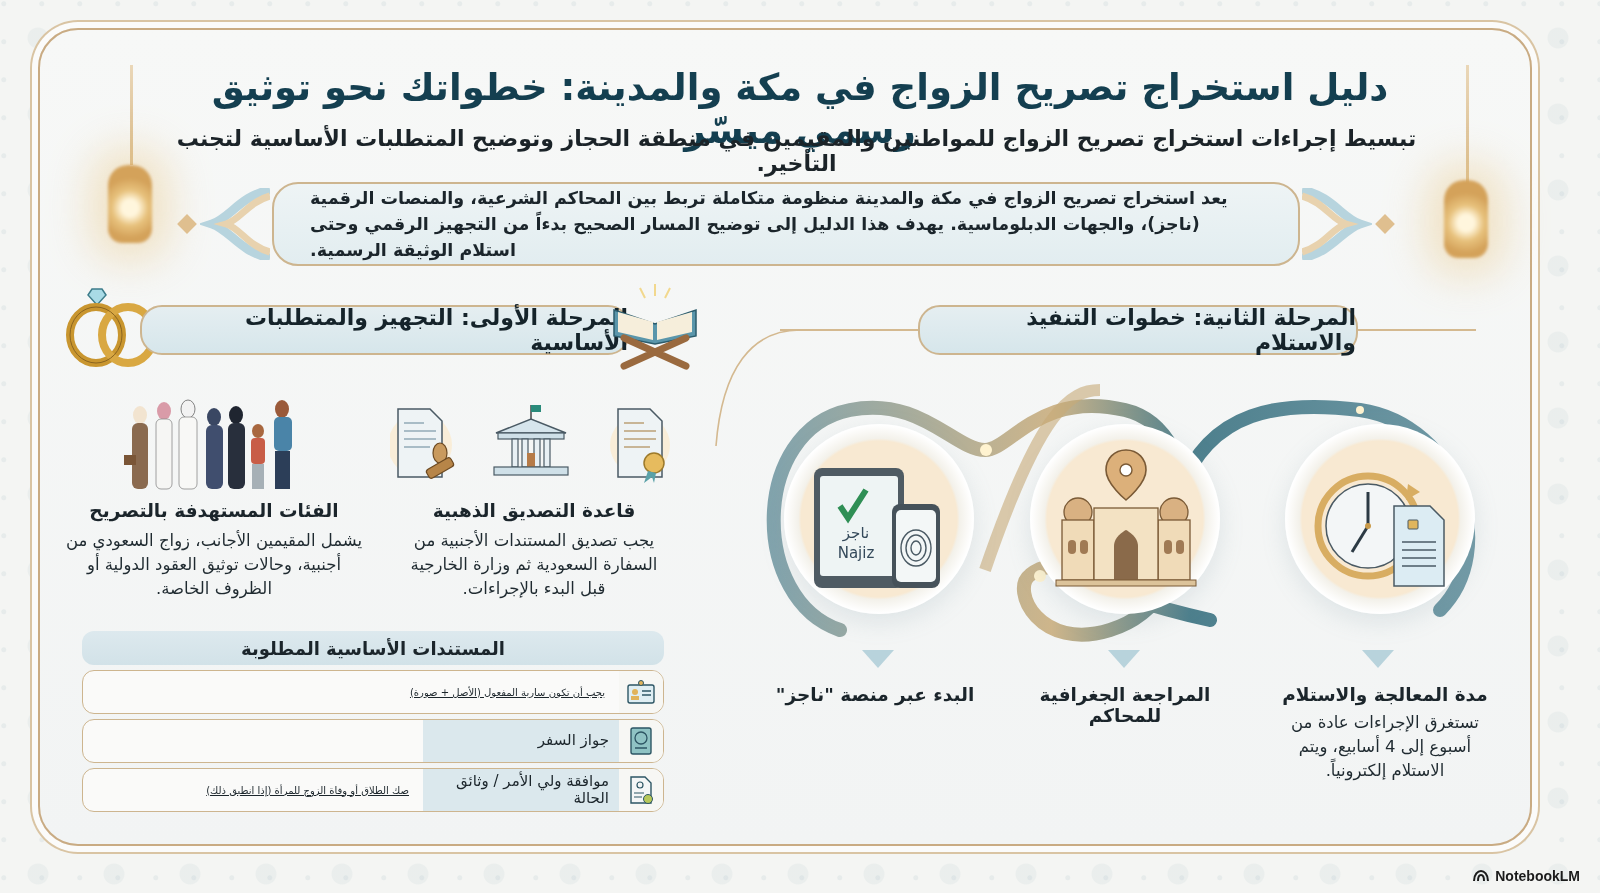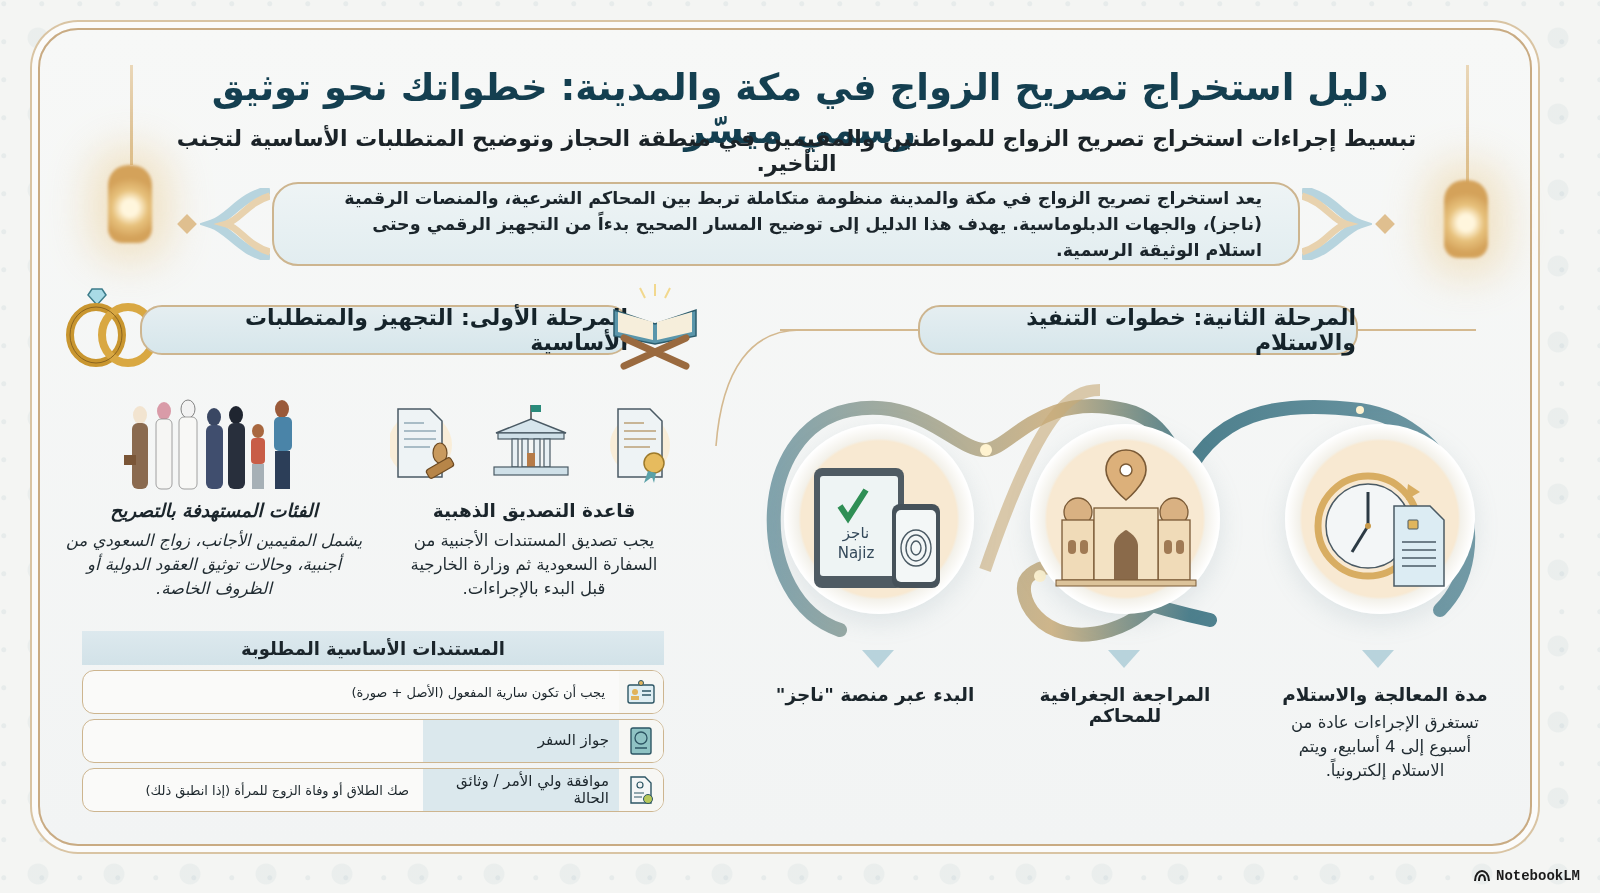--- a/index.html
+++ b/index.html
@@ -45,21 +45,21 @@
     position: absolute; left: 143px; right: 150px; top: 126px;
     text-align: center; font-weight: bold; font-size: 22px; color: #1b2328;
   }
   
   .intro-wrap { position: absolute; left: 186px; top: 182px; width: 1200px; height: 84px; }
   .intro-box {
     position: absolute; left: 86px; right: 86px; top: 0; bottom: 0;
     background: linear-gradient(180deg, #eef4f5, #e2edf0);
     border: 2px solid #cdb58f; border-radius: 26px;
     display: flex; align-items: center; justify-content: center;
-    padding: 8px 36px; text-align: right;
+    padding: 8px 36px; text-align: left;
   }
   .intro-text { font-size: 17.5px; font-weight: bold; line-height: 1.5; color: #1b252b; }
   .intro-wing {
     position: absolute; top: 6px; width: 70px; height: 72px;
   }
   .intro-wing.left { left: 14px; }
   .intro-wing.right { right: 14px; }
   .diamond {
     position: absolute; width: 14px; height: 14px; background: #dfbf8f;
     transform: rotate(45deg); top: 35px;
@@ -80,55 +80,55 @@
   
   .ico { position: absolute; }
   
   .p1-col { position: absolute; text-align: center; }
   .p1-col h3 { font-size: 18.5px; font-weight: bold; color: #1b252b; margin-bottom: 8px; }
   .p1-col p { font-size: 16.5px; line-height: 1.45; color: #1f2a30; }
   
   .docs-header {
     position: absolute; left: 82px; top: 631px; width: 582px; height: 34px;
     background: linear-gradient(180deg, #dde9ee, #d2e2e8);
-    border-radius: 0; display: flex; align-items: center; justify-content: center;
+    border-radius: 12px; display: flex; align-items: center; justify-content: center;
   }
   .docs-header span { font-size: 18px; font-weight: bold; color: #1b252b; }
   .doc-row {
     position: absolute; left: 82px; width: 582px; height: 44px;
     border: 1.5px solid #cdb58f; border-radius: 12px;
     background: #fafaf9; overflow: hidden; display: flex; flex-direction: row;
   }
   .doc-icon-cell { width: 44px; height: 100%; display: flex; align-items: center; justify-content: center; background: #f7f7f4; }
   .doc-name-cell {
     width: 196px; height: 100%; background: #dbe8ed; display: flex; align-items: center;
     justify-content: flex-start; padding: 0 10px; font-size: 15px; line-height: 1.15; color: #1b252b;
   }
   .doc-desc-cell {
     flex: 1; display: flex; align-items: center; justify-content: flex-start;
-    padding: 0 14px; font-size: 13px; color: #1b252b;
+    padding: 0 14px; font-size: 10px; color: #1b252b; text-decoration: underline;
   }
   
   .step-circle {
     position: absolute; width: 190px; height: 190px; border-radius: 50%;
     background: radial-gradient(circle, #f8e9d2 0 58%, #f3f1ea 60%, #ffffff 70%, #e4ecef 100%);
     box-shadow: 0 8px 24px rgba(120,150,160,0.18);
   }
   .step-pointer {
     position: absolute; width: 0; height: 0;
     border-left: 16px solid transparent; border-right: 16px solid transparent;
     border-top: 18px solid #b8d3dc;
   }
   .step-text { position: absolute; width: 230px; text-align: center; }
   .step-text h3 { font-size: 18.5px; font-weight: bold; color: #1b252b; margin-bottom: 6px; }
   .step-text p { font-size: 16.5px; line-height: 1.45; color: #1f2a30; }
   .wave { position: absolute; left: 740px; top: 370px; }
   .brand {
     position: absolute; right: 20px; bottom: 9px; display: flex; align-items: center; gap: 6px;
-    direction: ltr; font-family: Liberation Mono, monospace; font-size: 14px; font-weight: bold; color: #1b1b1b;
+    direction: ltr; font-family: Liberation Sans, sans-serif; font-size: 14px; font-weight: bold; color: #1b1b1b;
   }
 </style>
 </head>
 <body>
 
 <div class="pattern-bg"></div>
 
 <div class="frame"></div>
 
 <div class="lantern-string" style="left:130px; top:65px; height:100px;"></div>
@@ -236,21 +236,21 @@
     <ellipse cx="114" cy="20" rx="7" ry="9" fill="#1f2530"></ellipse>
       <rect x="106" y="28" width="17" height="66" rx="6" fill="#282f3c"></rect>
     <ellipse cx="136" cy="36" rx="6" ry="7" fill="#a8673f"></ellipse>
       <rect x="129" y="43" width="14" height="26" rx="4" fill="#c85d47"></rect>
       <rect x="130" y="69" width="12" height="25" fill="#a6b0b6"></rect>
     <ellipse cx="160" cy="14" rx="7" ry="9" fill="#9a5a3a"></ellipse>
       <rect x="152" y="22" width="18" height="34" rx="5" fill="#4a84a8"></rect>
       <rect x="153" y="56" width="15" height="38" fill="#2c3e58"></rect>
   </g>
 </svg>
-<div class="p1-col" style="left:64px; top:500px; width:300px;font-style:italic;">
+<div class="p1-col" style="left:64px; top:500px; width:300px;">
   <h3>الفئات المستهدفة بالتصريح</h3>
   <p>يشمل المقيمين الأجانب، زواج السعودي من أجنبية، وحالات توثيق العقود الدولية أو الظروف الخاصة.</p>
 </div>
 
 <div class="docs-header">
   <span>المستندات الأساسية المطلوبة</span>
 </div>
 
 <div class="doc-row" style="top:670px;">
   <div class="doc-icon-cell">

